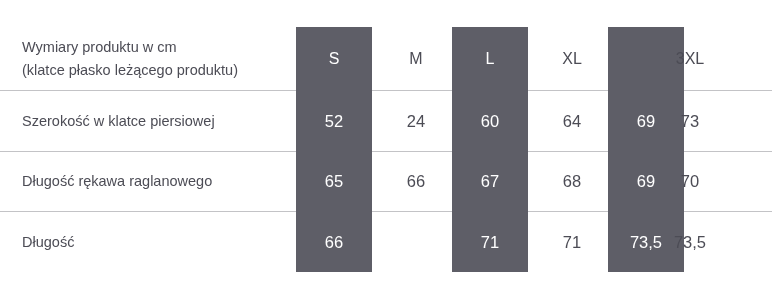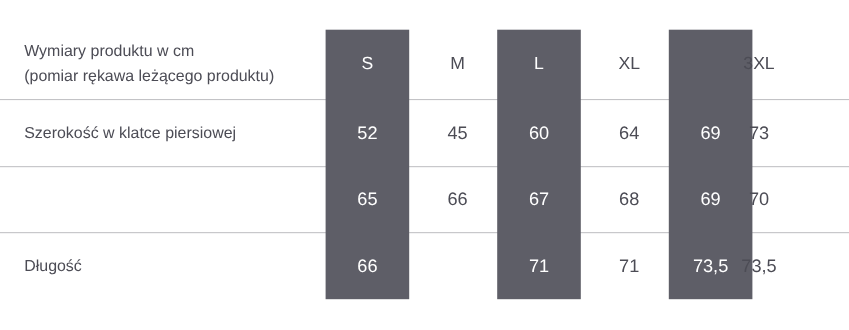--- a/index.html
+++ b/index.html
@@ -114,40 +114,41 @@
 
   <div class="rule rule-1"></div>
   <div class="rule rule-2"></div>
   <div class="rule rule-3"></div>
 
   <div class="grid">
 
     <div class="row row-head">
       <div class="label-cell">
         <span>Wymiary produktu w cm</span>
-        <span>(pomiar rękawa leżącego produktu)</span>
+        <span>(klatce płasko leżącego produktu)</span>
       </div>
       <div class="val-cell c-s on-dark">S</div>
       <div class="val-cell c-m">M</div>
       <div class="val-cell c-l on-dark">L</div>
       <div class="val-cell c-xl">XL</div>
       <div class="val-cell c-3xl">3XL</div>
     </div>
 
     <div class="row row-1">
       <div class="label-cell">Szerokość w klatce piersiowej</div>
       <div class="val-cell c-s on-dark">52</div>
-      <div class="val-cell c-m">45</div>
+      <div class="val-cell c-m">24</div>
       <div class="val-cell c-l on-dark">60</div>
       <div class="val-cell c-xl">64</div>
       <div class="val-cell c-2xl on-dark">69</div>
       <div class="val-cell c-3xl">73</div>
     </div>
 
     <div class="row row-2">
+      <div class="label-cell">Długość rękawa raglanowego</div>
       <div class="val-cell c-s on-dark">65</div>
       <div class="val-cell c-m">66</div>
       <div class="val-cell c-l on-dark">67</div>
       <div class="val-cell c-xl">68</div>
       <div class="val-cell c-2xl on-dark">69</div>
       <div class="val-cell c-3xl">70</div>
     </div>
 
     <div class="row row-3">
       <div class="label-cell">Długość</div>

